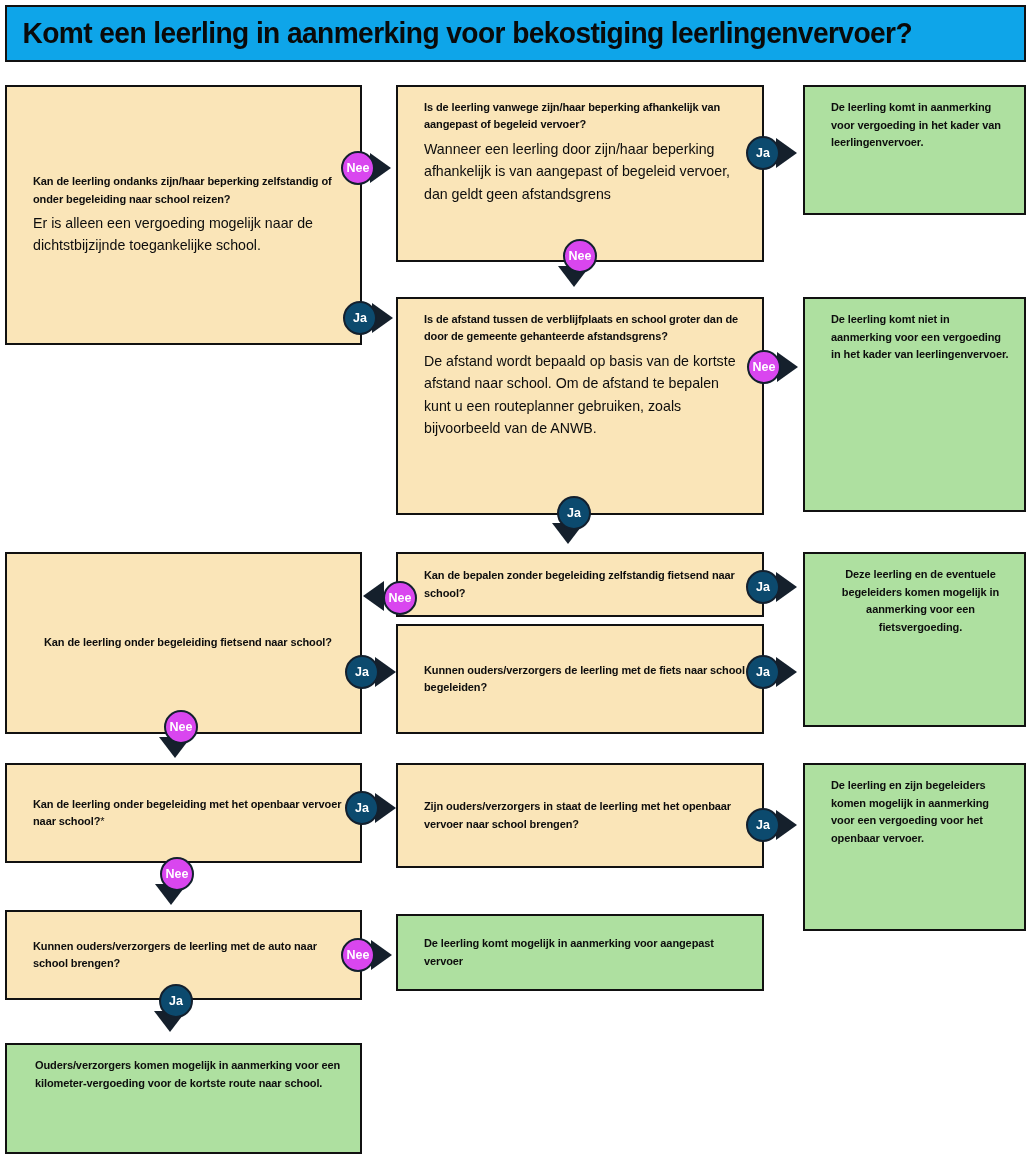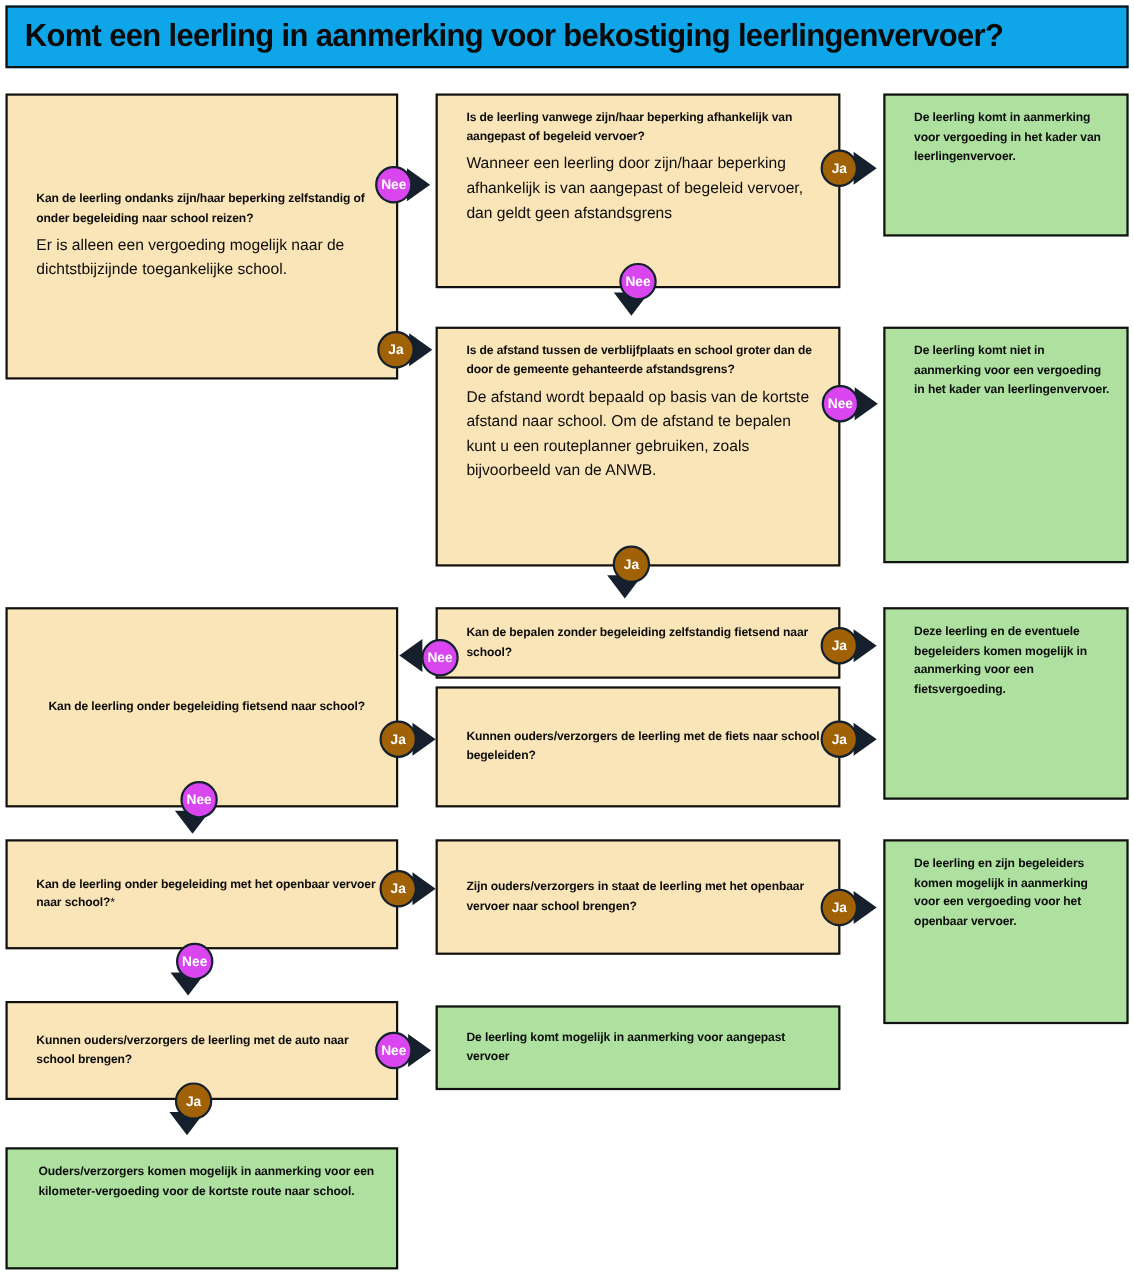--- a/index.html
+++ b/index.html
@@ -86,21 +86,21 @@
     justify-content: center;
     font-size: 12.5px;
     font-weight: 700;
     color: #ffffff;
     border: 2px solid #13202e;
     box-sizing: border-box;
     z-index: 6;
     line-height: 1;
   }
   .badge.nee { background: #d946ef; }
-  .badge.ja  { background: #a16207; }
+  .badge.ja  { background: #0c4a6e; }
 
   .arrow {
     position: absolute;
     width: 0;
     height: 0;
     z-index: 5;
   }
   .arrow.right {
     border-top: 15px solid transparent;
     border-bottom: 15px solid transparent;
@@ -170,21 +170,21 @@
 </div>
 
 <div class="box cream vcenter" style="left:396px; top:552px; width:368px; height:65px;">
   <p class="box-heading">Kan de bepalen zonder begeleiding zelfstandig fietsend naar school?</p>
 </div>
 
 <div class="box cream vcenter" style="left:396px; top:624px; width:368px; height:110px;">
   <p class="box-heading">Kunnen ouders/verzorgers de leerling met de fiets naar school begeleiden?</p>
 </div>
 
-<div class="box green" style="left:803px; top:552px; width:223px; height:175px;">
+<div class="box green" style="left:803px; top:552px; width:223px; height:175px;text-align:center;">
   <p class="box-heading">Deze leerling en de eventuele begeleiders komen mogelijk in aanmerking voor een fietsvergoeding.</p>
 </div>
 
 <div class="arrow left" style="left:363px; top:581px;"></div>
 <div class="badge nee" style="left:383px; top:581px;">Nee</div>
 
 <div class="badge ja" style="left:746px; top:570px;">Ja</div>
 <div class="arrow right" style="left:776px; top:572px;"></div>
 
 <div class="badge ja" style="left:345px; top:655px;">Ja</div>

